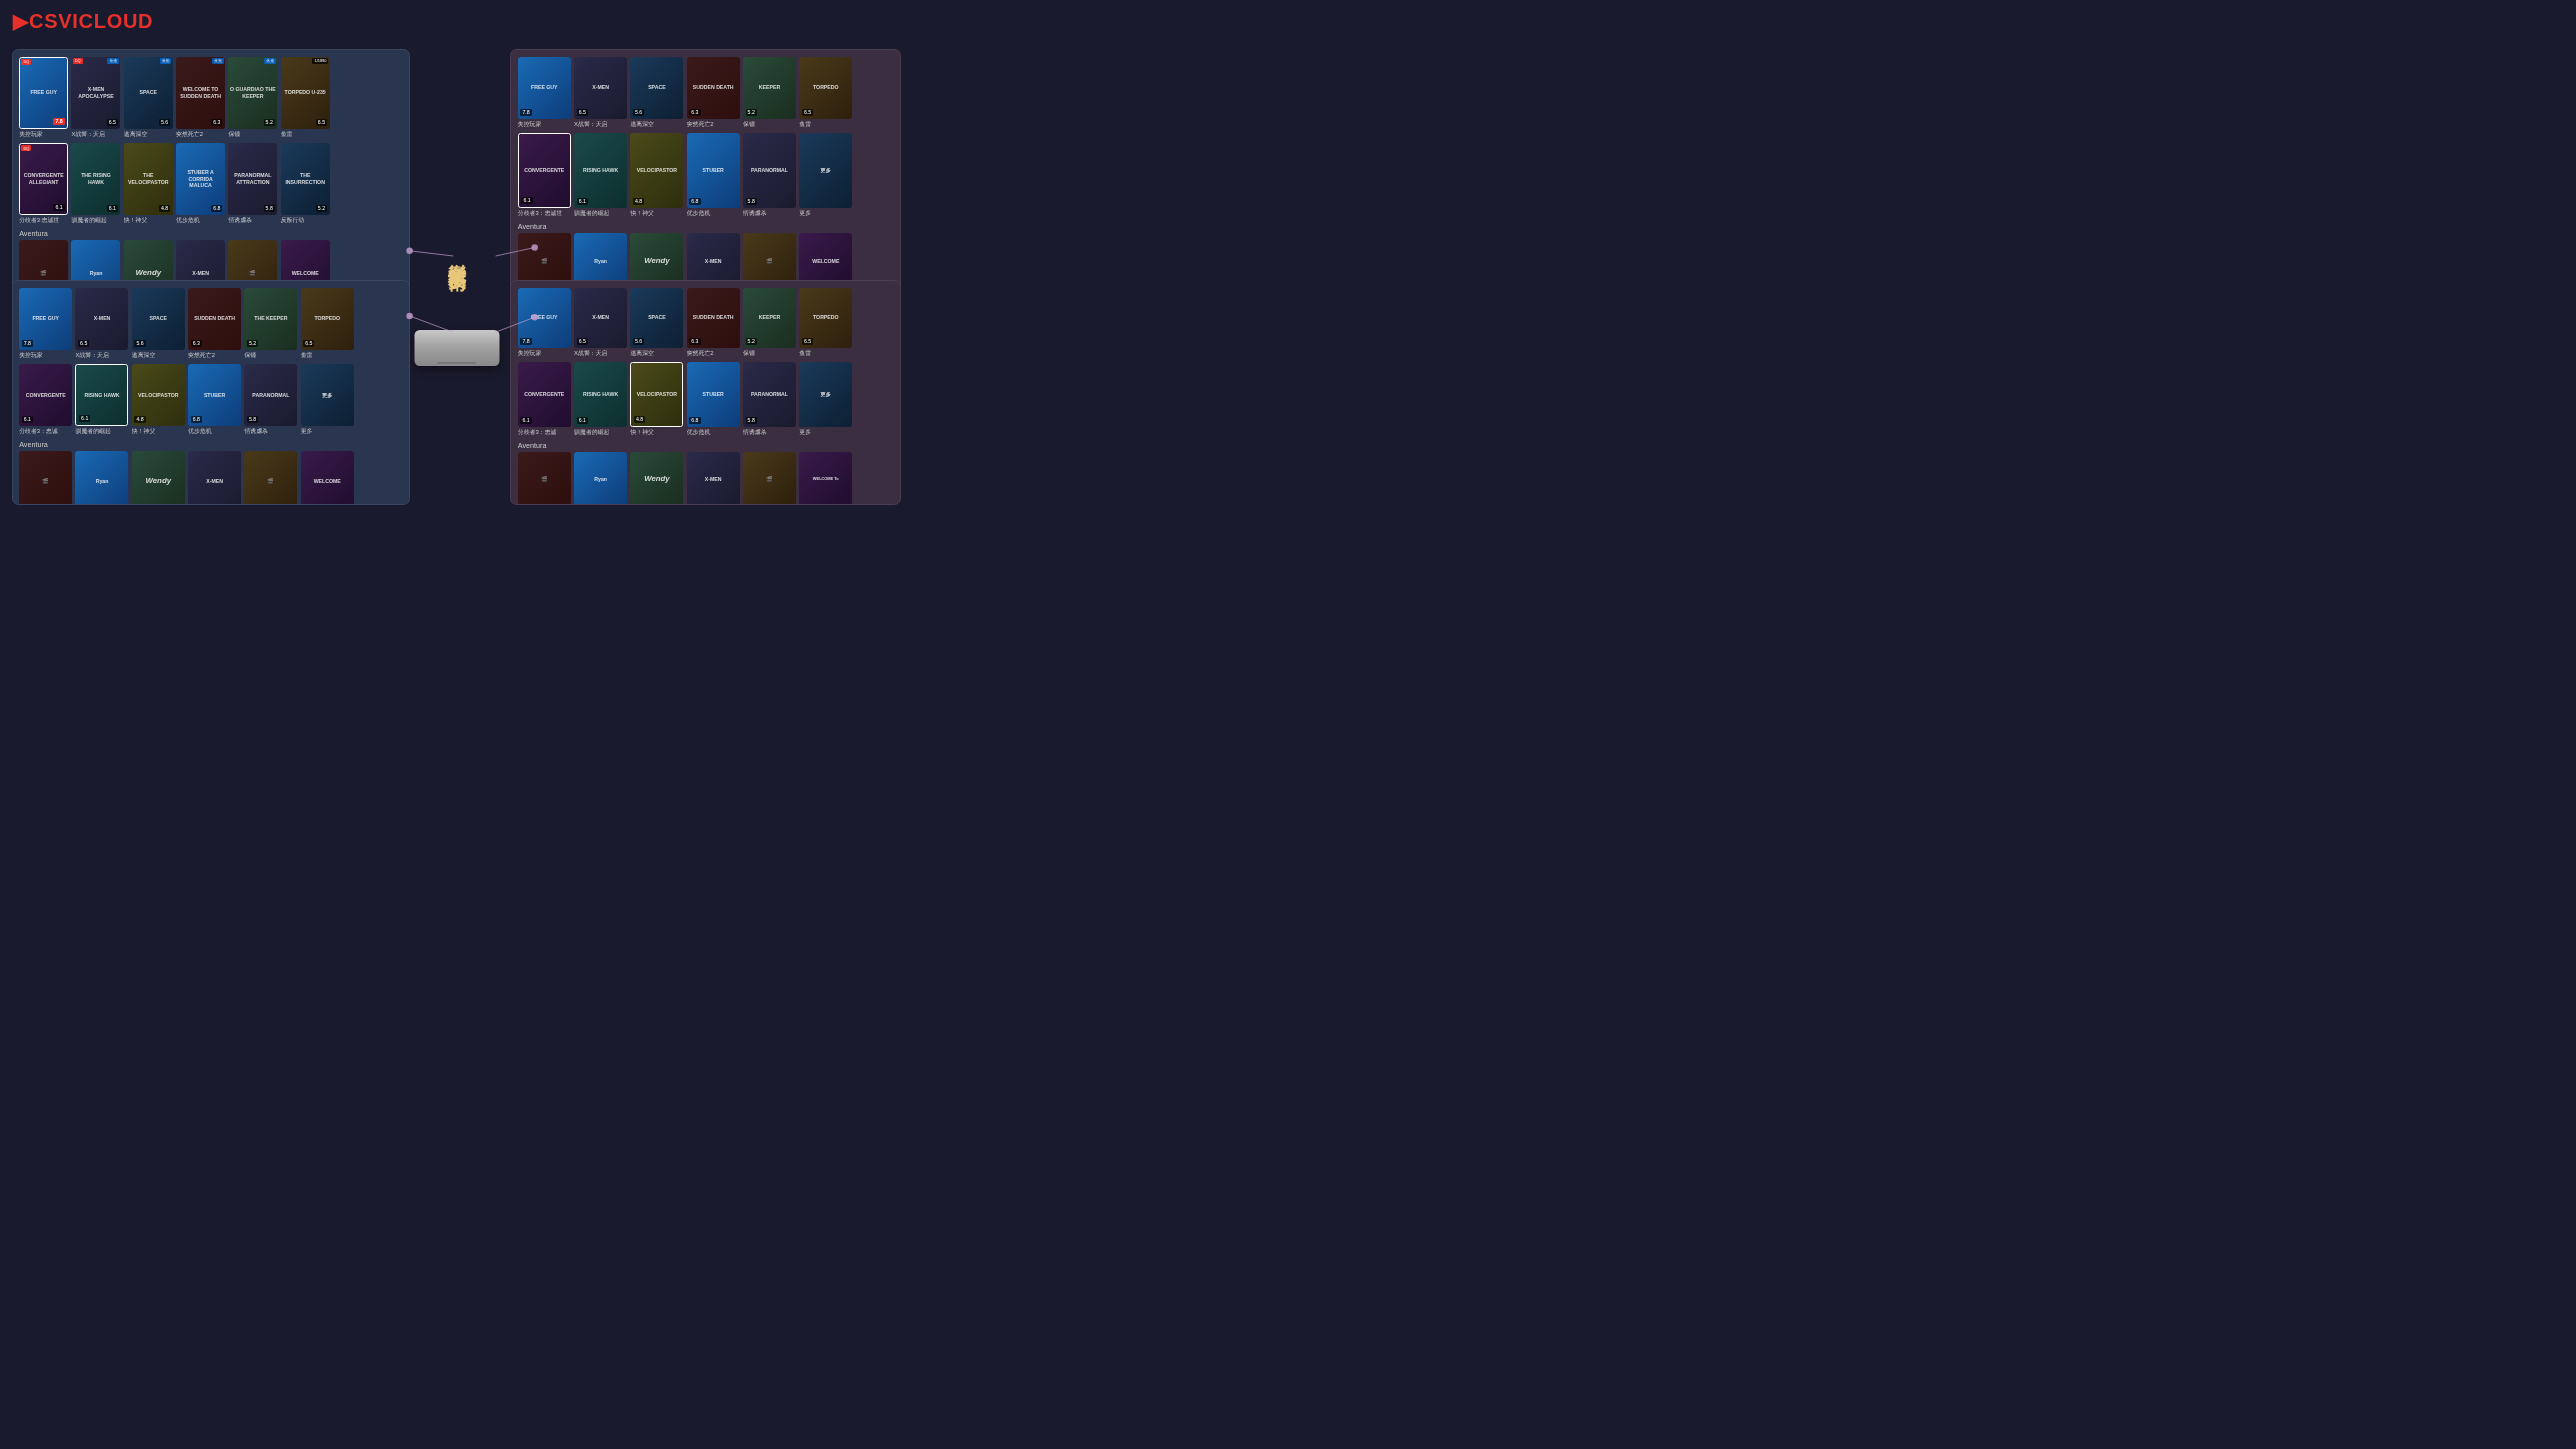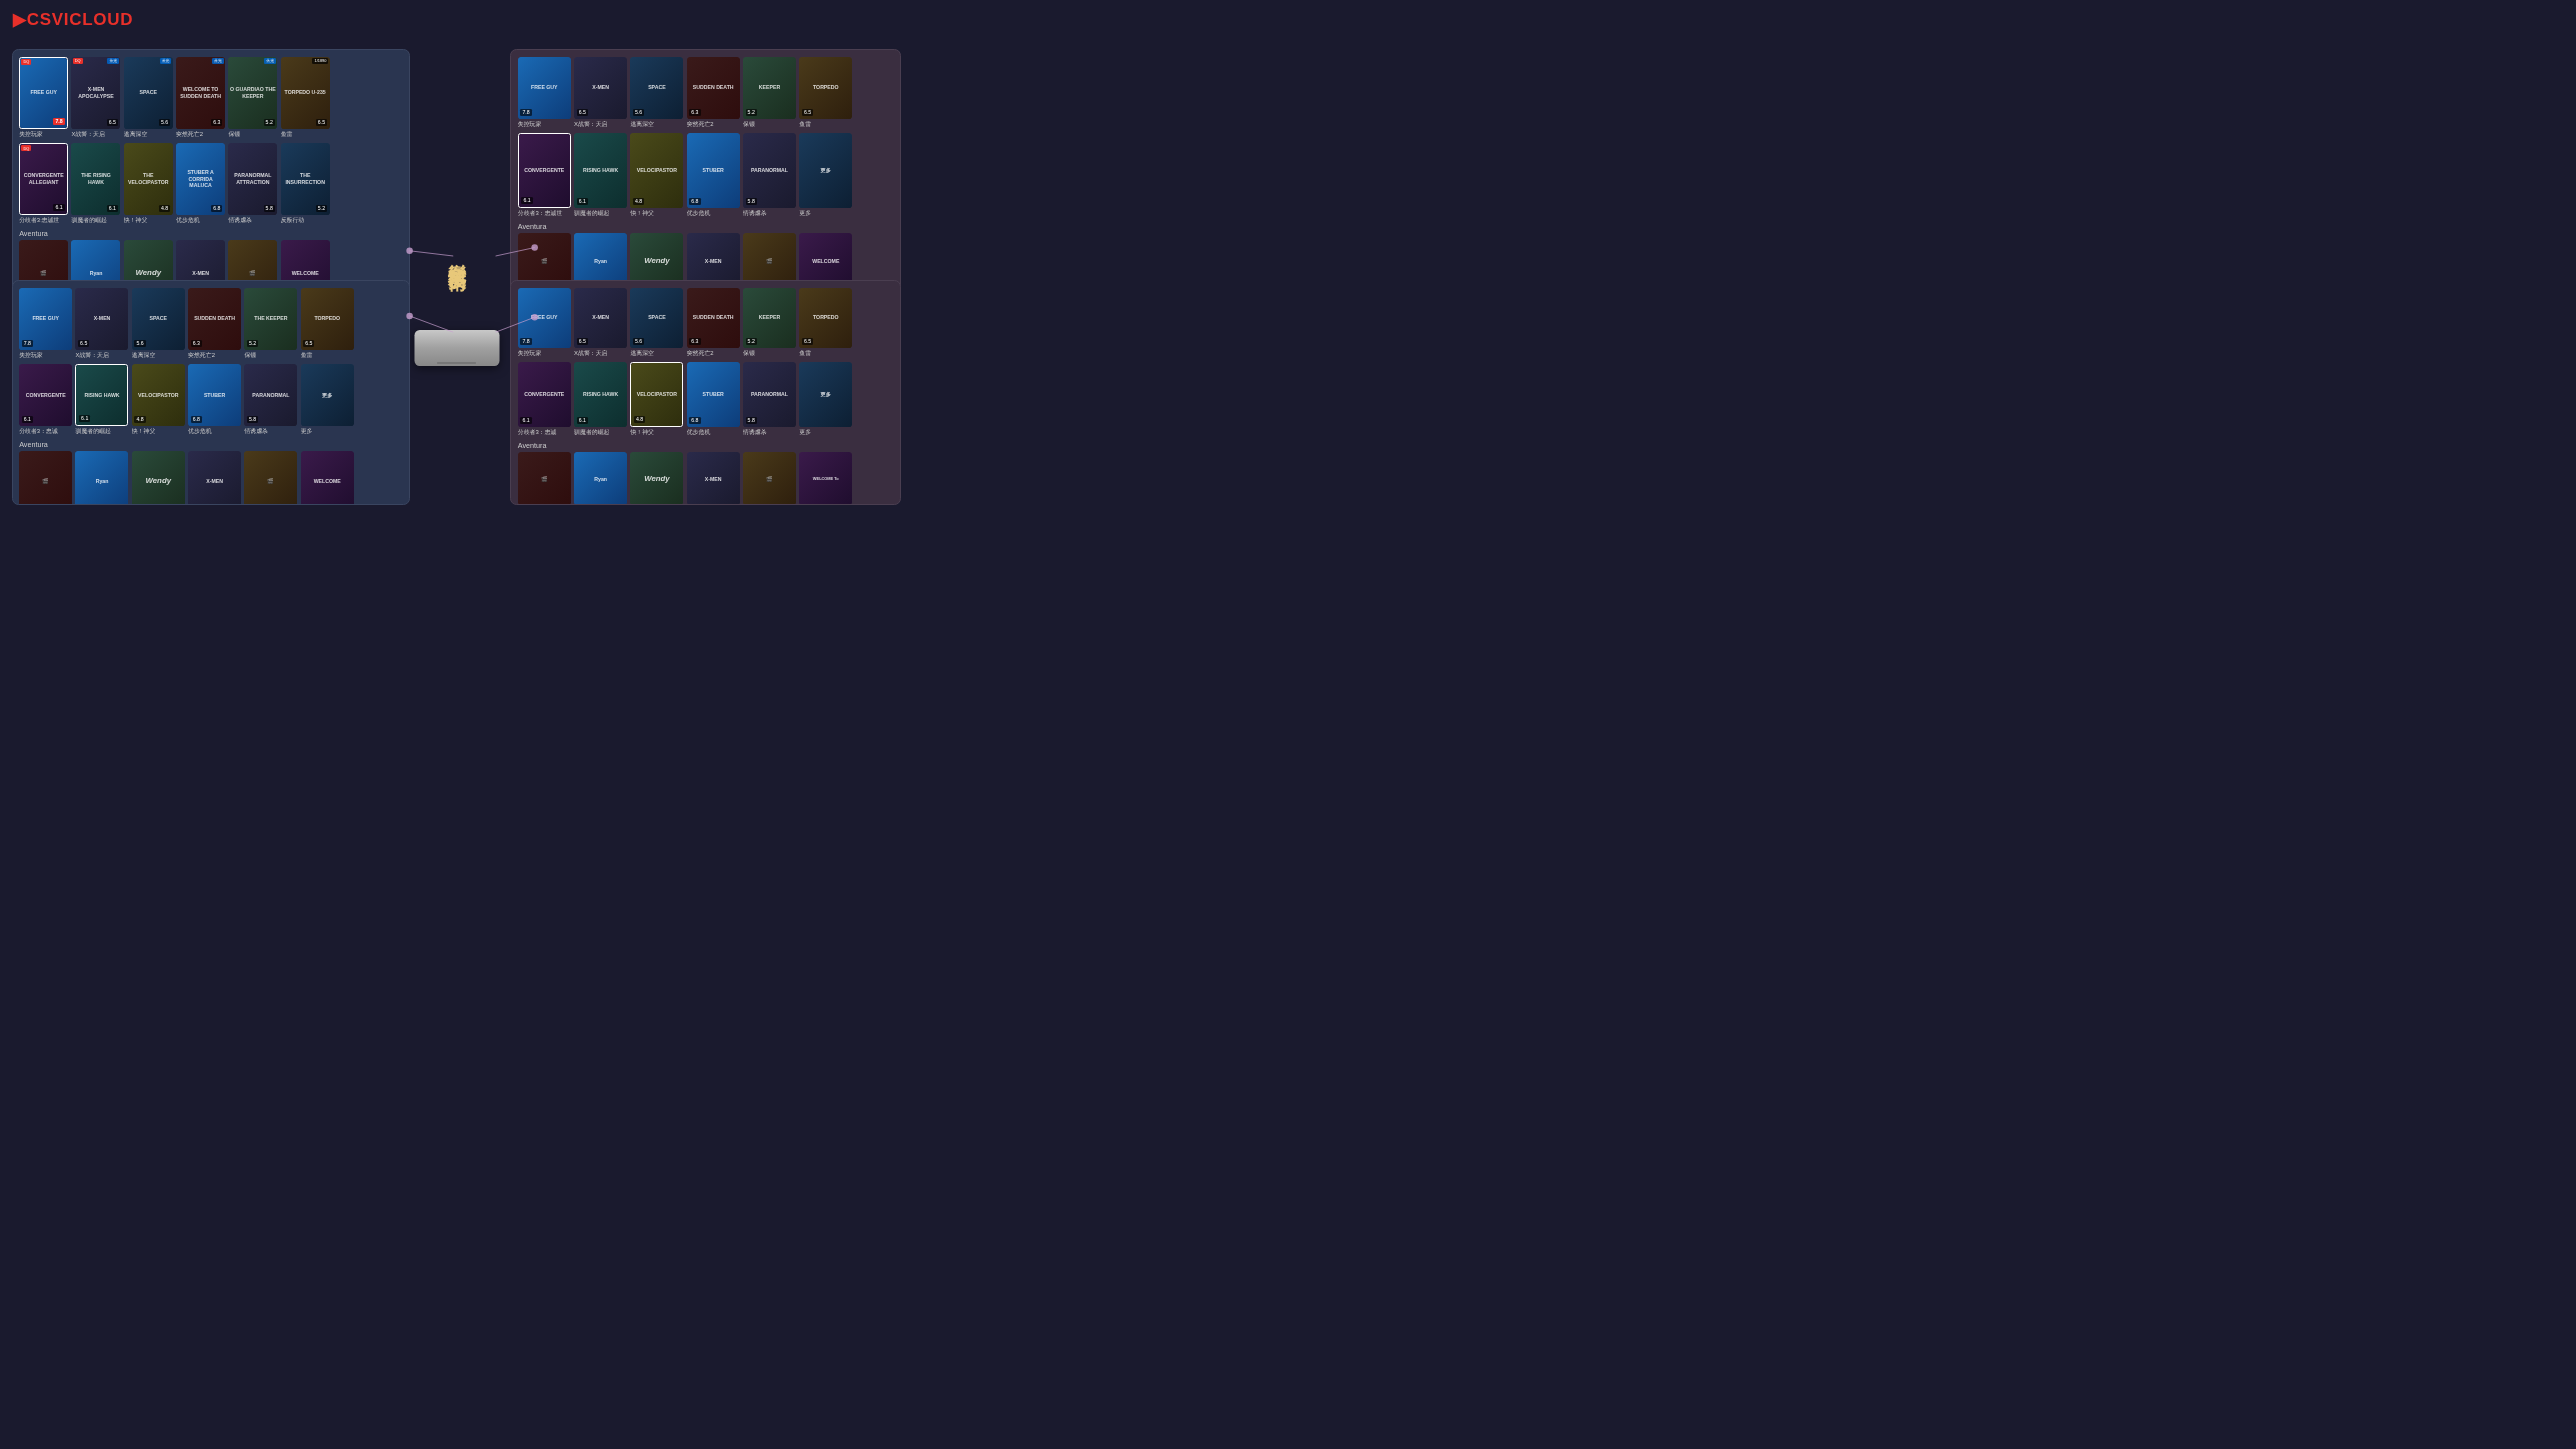--- a/index.html
+++ b/index.html
@@ -10,21 +10,21 @@
       overflow: hidden;
       font-family: Arial, sans-serif;
       position: relative;
     }
 
     
     .logo {
       position: absolute;
       top: 9px;
       left: 13px;
-      font-size: 17px;
+      font-size: 20px;
       font-weight: 900;
       color: #fff;
       letter-spacing: 0.7px;
     }
     .logo span { color: #e8302a; }
 
     
     .center-text {
       position: absolute;
       left: 50%;

